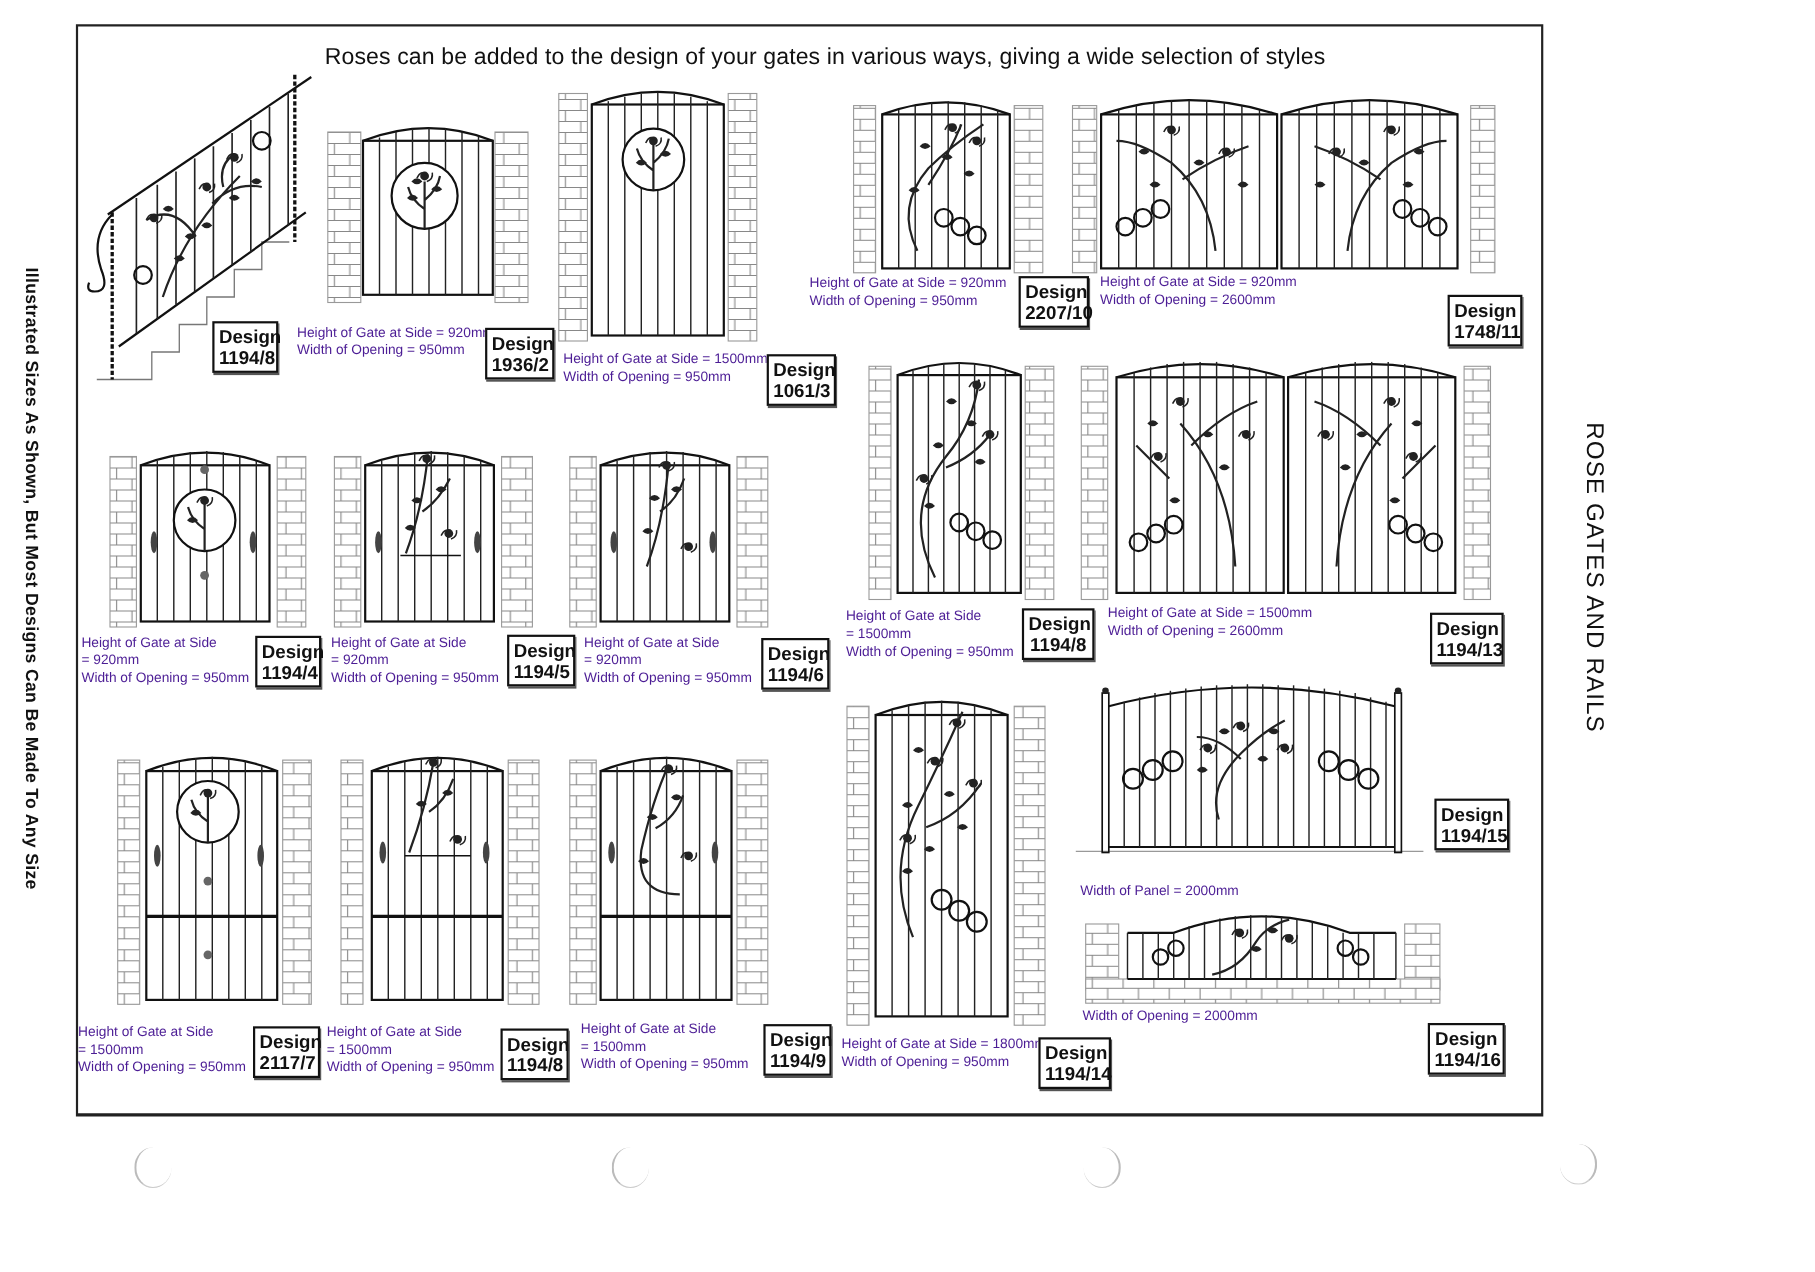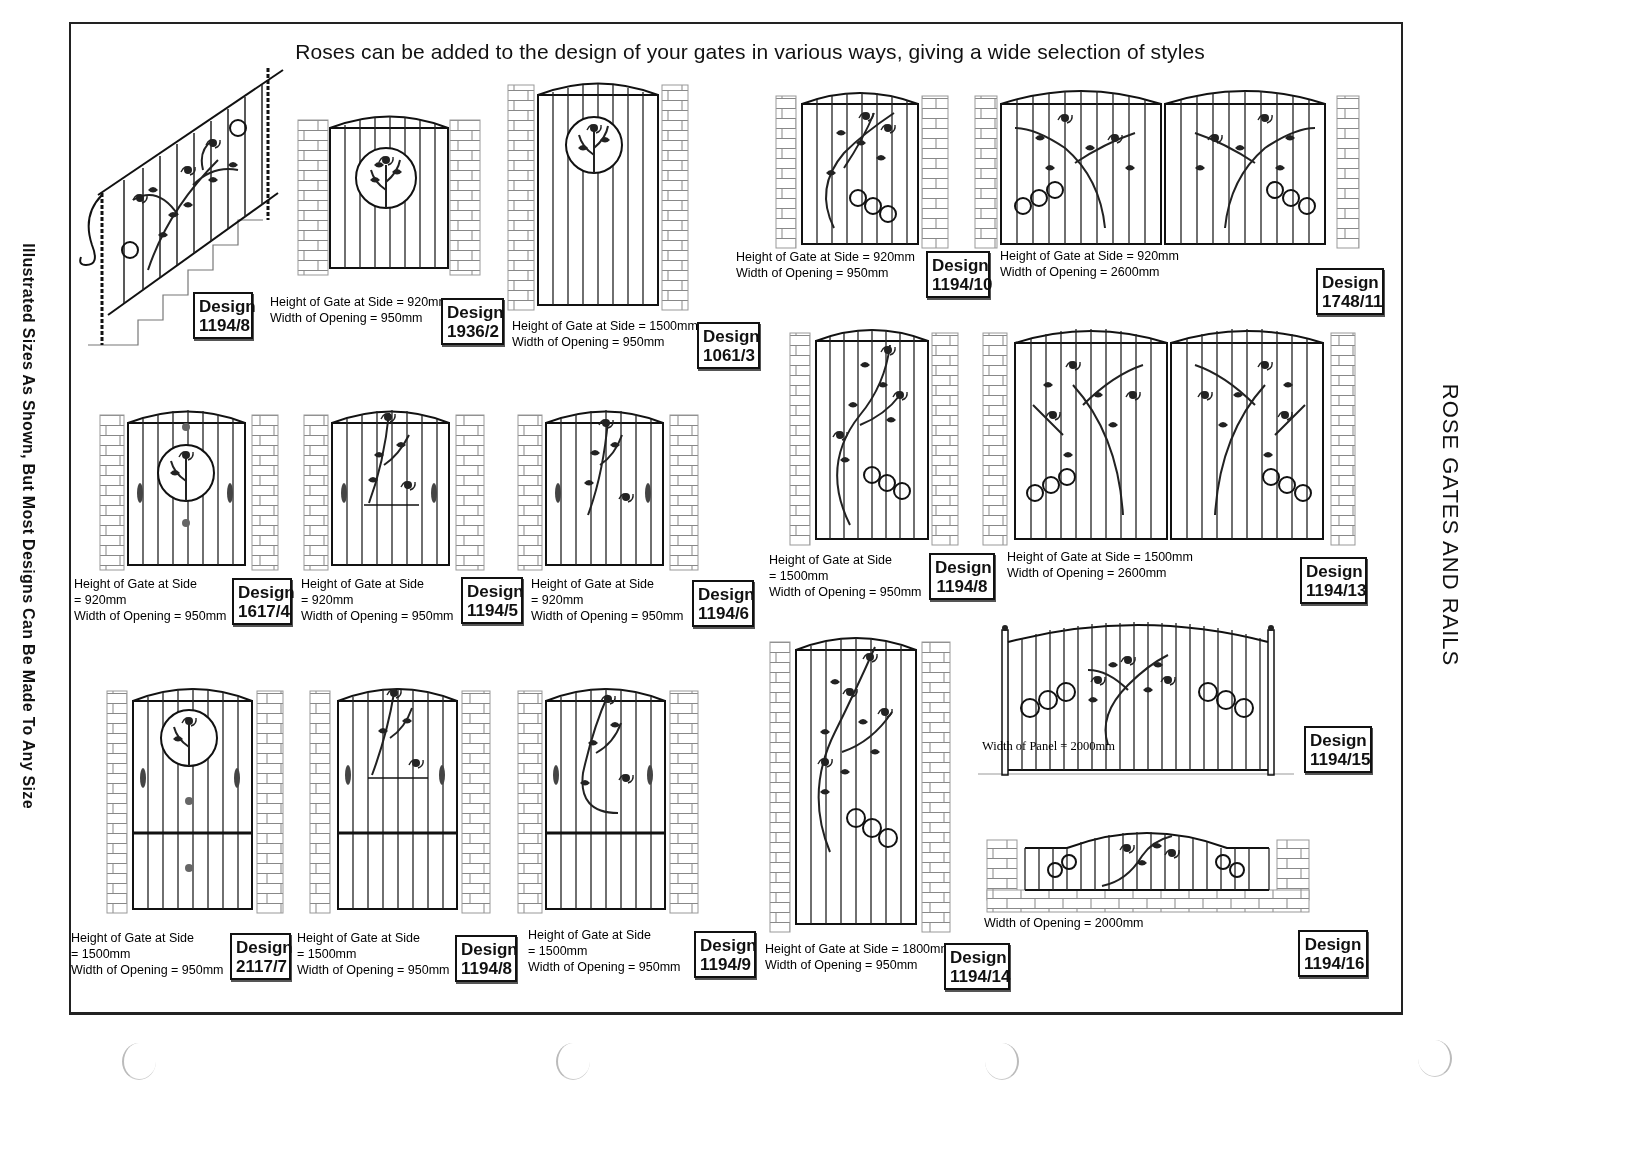--- a/index.html
+++ b/index.html
@@ -2,21 +2,21 @@
 <html><head>
 <meta charset="utf-8">
 <style>
   html,body{margin:0;padding:0;background:#fff;}
   body{width:1650px;height:1156px;position:relative;overflow:hidden;font-family:"Liberation Sans","DejaVu Sans",sans-serif;color:#111;}
   .frame{position:absolute;left:69px;top:22px;width:1334px;height:993px;border:2px solid #222;border-bottom-width:3px;box-sizing:border-box;}
   .title{position:absolute;left:200px;top:40px;width:1100px;text-align:center;font-size:21px;letter-spacing:0.1px;color:#111;}
   .side-left{position:absolute;left:-272px;top:517px;width:600px;text-align:center;transform:rotate(90deg);font-weight:bold;font-size:16px;letter-spacing:0.3px;}
   .side-right{position:absolute;left:1280px;top:512px;width:340px;text-align:center;transform:rotate(90deg);font-size:22px;letter-spacing:1px;}
   .label{position:absolute;border:2px solid #111;background:#fff;text-align:center;font-weight:bold;font-size:17px;line-height:19px;padding:3px 4px 2px 4px;box-sizing:border-box;box-shadow:1px 2px 0 #555;}
-  .caption{position:absolute;font-size:12.5px;line-height:16px;color:#000000;white-space:nowrap;}
+  .caption{position:absolute;font-size:12.5px;line-height:16px;color:#4c1d95;white-space:nowrap;}
   .illus{position:absolute;}
   .illus svg{display:block;overflow:visible;}
   .hole{position:absolute;width:32px;height:36px;border-radius:50%;border-left:2px solid #bbb;border-bottom:1px solid #ccc;}
   .hole.r{border-left:none;border-right:2px solid #bbb;}
 </style>
 </head>
 <body>
 
 <svg width="0" height="0" style="position:absolute">
   <defs>
@@ -166,21 +166,21 @@
       <circle cx="86" cy="118" r="4" fill="#666"></circle>
   </svg>
 </div>
 <div class="caption" style="left:74px;top:576px;">
   <div>Height of Gate at Side</div>
     <div>= 920mm</div>
     <div>Width of Opening = 950mm</div>
 </div>
 <div class="label" style="left:232px;top:578px;width:60px;">
   <div>Design</div>
-    <div>1617/4</div>
+    <div>1194/4</div>
 </div>
 
 <div class="illus" style="left:304px;top:405px;">
   <svg width="180" height="165" viewBox="0 0 180 165">
     <rect x="0" y="10" width="24" height="155" fill="url(#brick)" stroke="#999"></rect>
     <rect x="152" y="10" width="28" height="155" fill="url(#brick)" stroke="#999"></rect>
     <path d="M28 18 Q88 -5 145 18" stroke="#111" stroke-width="2" fill="none"></path>
     <rect x="28" y="18" width="117" height="142" fill="none" stroke="#111" stroke-width="2"></rect>
     <g stroke="#222" stroke-width="1.3">
         <line x1="43" y1="14" x2="43" y2="160"></line>
@@ -381,21 +381,21 @@
       <circle cx="97" cy="118" r="8" fill="none" stroke="#111" stroke-width="2"></circle>
       <circle cx="112" cy="126" r="8" fill="none" stroke="#111" stroke-width="2"></circle>
   </svg>
 </div>
 <div class="caption" style="left:736px;top:249px;">
   <div>Height of Gate at Side = 920mm</div>
     <div>Width of Opening = 950mm</div>
 </div>
 <div class="label" style="left:926px;top:251px;width:64px;">
   <div>Design</div>
-    <div>1194/10</div>
+    <div>2207/10</div>
 </div>
 
 <div class="illus" style="left:975px;top:88px;">
   <svg width="384" height="160" viewBox="0 0 384 160">
     <rect x="0" y="8" width="22" height="152" fill="url(#brick)" stroke="#999"></rect>
     <rect x="362" y="8" width="22" height="152" fill="url(#brick)" stroke="#999"></rect>
     <path d="M26 16 Q106 -10 186 16" stroke="#111" stroke-width="2" fill="none"></path>
     <path d="M190 16 Q270 -10 350 16" stroke="#111" stroke-width="2" fill="none"></path>
     <rect x="26" y="16" width="160" height="140" fill="none" stroke="#111" stroke-width="2"></rect>
     <rect x="190" y="16" width="160" height="140" fill="none" stroke="#111" stroke-width="2"></rect>
@@ -628,21 +628,21 @@
       <use href="#leaf" x="175" y="45"></use>
       <use href="#leaf" x="110" y="80"></use>
     <circle cx="52" cy="88" r="9" fill="none" stroke="#111" stroke-width="2"></circle>
       <circle cx="70" cy="80" r="9" fill="none" stroke="#111" stroke-width="2"></circle>
       <circle cx="88" cy="72" r="9" fill="none" stroke="#111" stroke-width="2"></circle>
     <circle cx="230" cy="72" r="9" fill="none" stroke="#111" stroke-width="2"></circle>
       <circle cx="248" cy="80" r="9" fill="none" stroke="#111" stroke-width="2"></circle>
       <circle cx="266" cy="88" r="9" fill="none" stroke="#111" stroke-width="2"></circle>
   </svg>
 </div>
-<div class="caption" style="left:982px;top:738px;font-family:Liberation Serif, serif;">
+<div class="caption" style="left:982px;top:802px;">
   <div>Width of Panel = 2000mm</div>
 </div>
 <div class="label" style="left:1304px;top:726px;width:68px;">
   <div>Design</div>
     <div>1194/15</div>
 </div>
 
 <div class="illus" style="left:987px;top:828px;">
   <svg width="322" height="90" viewBox="0 0 322 90">
     <rect x="0" y="12" width="30" height="60" fill="url(#brick)" stroke="#999"></rect>

